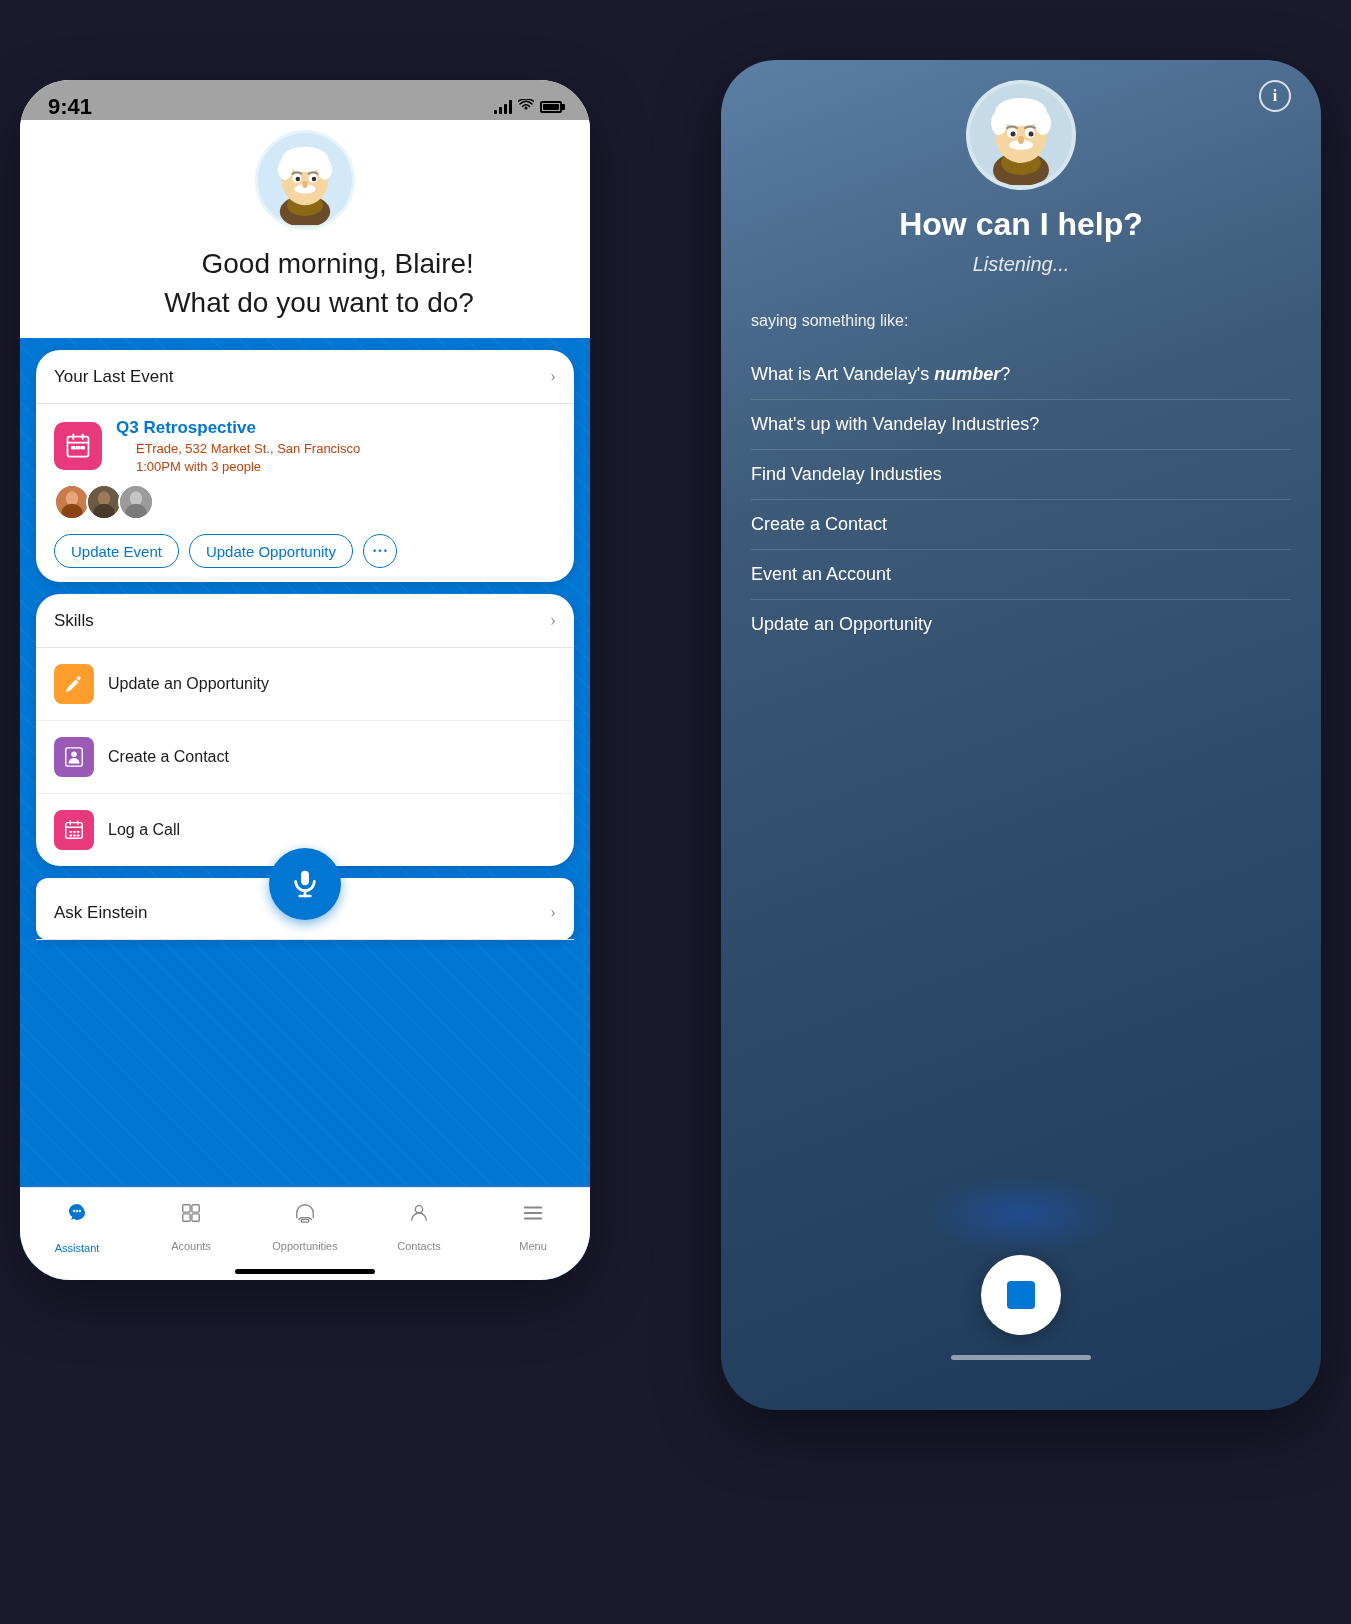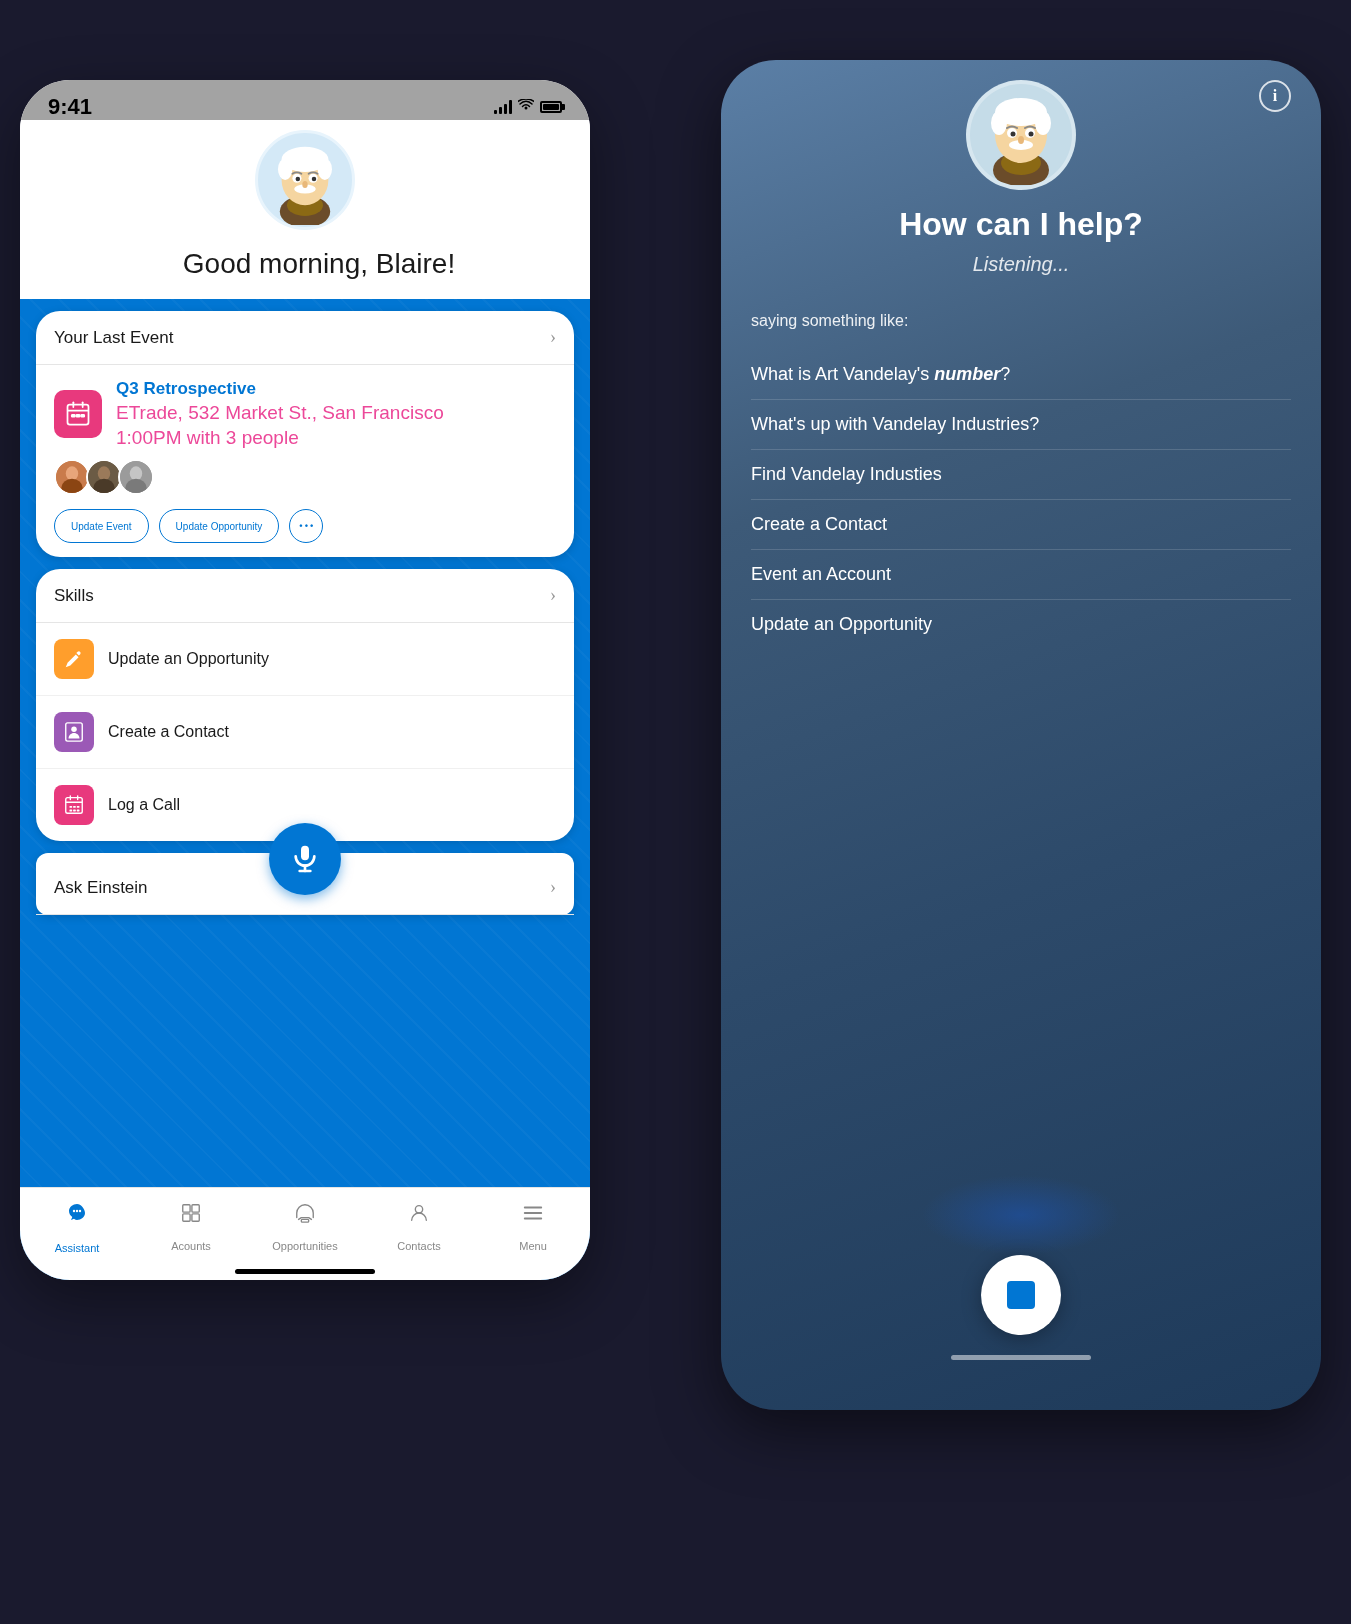--- a/index.html
+++ b/index.html
@@ -221,24 +221,25 @@
     .event-details { flex: 1; }
 
     .event-title {
       font-size: 17px;
       font-weight: 600;
       color: #0176D3;
       font-family: -apple-system, sans-serif;
     }
 
     .event-subtitle {
-      font-size: 19px;
-      color: #ec4899;
+      font-size: 13px;
+      color: #c2410c;
       margin-top: 3px;
       font-family: -apple-system, sans-serif;
+      margin-left: 20px;
     }
 
     .avatars-row {
       display: flex;
       margin-top: 10px;
       gap: -4px;
     }
 
     .avatar-circle {
       width: 36px;
@@ -260,21 +261,21 @@
       display: flex;
       gap: 10px;
       margin-top: 14px;
       flex-wrap: wrap;
     }
 
     .action-btn {
       border: 1.5px solid #0176D3;
       border-radius: 20px;
       padding: 7px 16px;
-      font-size: 10px;
+      font-size: 15px;
       color: #0176D3;
       background: white;
       font-family: -apple-system, sans-serif;
       cursor: pointer;
       font-weight: 500;
     }
 
     .more-btn {
       border: 1.5px solid #0176D3;
       border-radius: 50%;
@@ -613,20 +614,21 @@
         <circle cx="60" cy="49" r="2.5" fill="#333"></circle>
 
         <path d="M36 43 Q41 40 46 43" stroke="#888" stroke-width="2" fill="none" stroke-linecap="round"></path>
         <path d="M54 43 Q59 40 64 43" stroke="#888" stroke-width="2" fill="none" stroke-linecap="round"></path>
 
         <ellipse cx="50" cy="55" rx="3" ry="4" fill="#e8b87a"></ellipse>
       </svg>
     </div>
     <div class="greeting-text">
       <h2>Good morning, Blaire!</h2>
+      <h2>What do you want to do?</h2>
     </div>
   </div>
 
   <div class="blue-bg-area">
     <div class="cards-area">
 
       <div class="card">
         <div class="card-header">
           <span class="card-header-title">Your Last Event</span>
           <span class="chevron-right">›</span>

